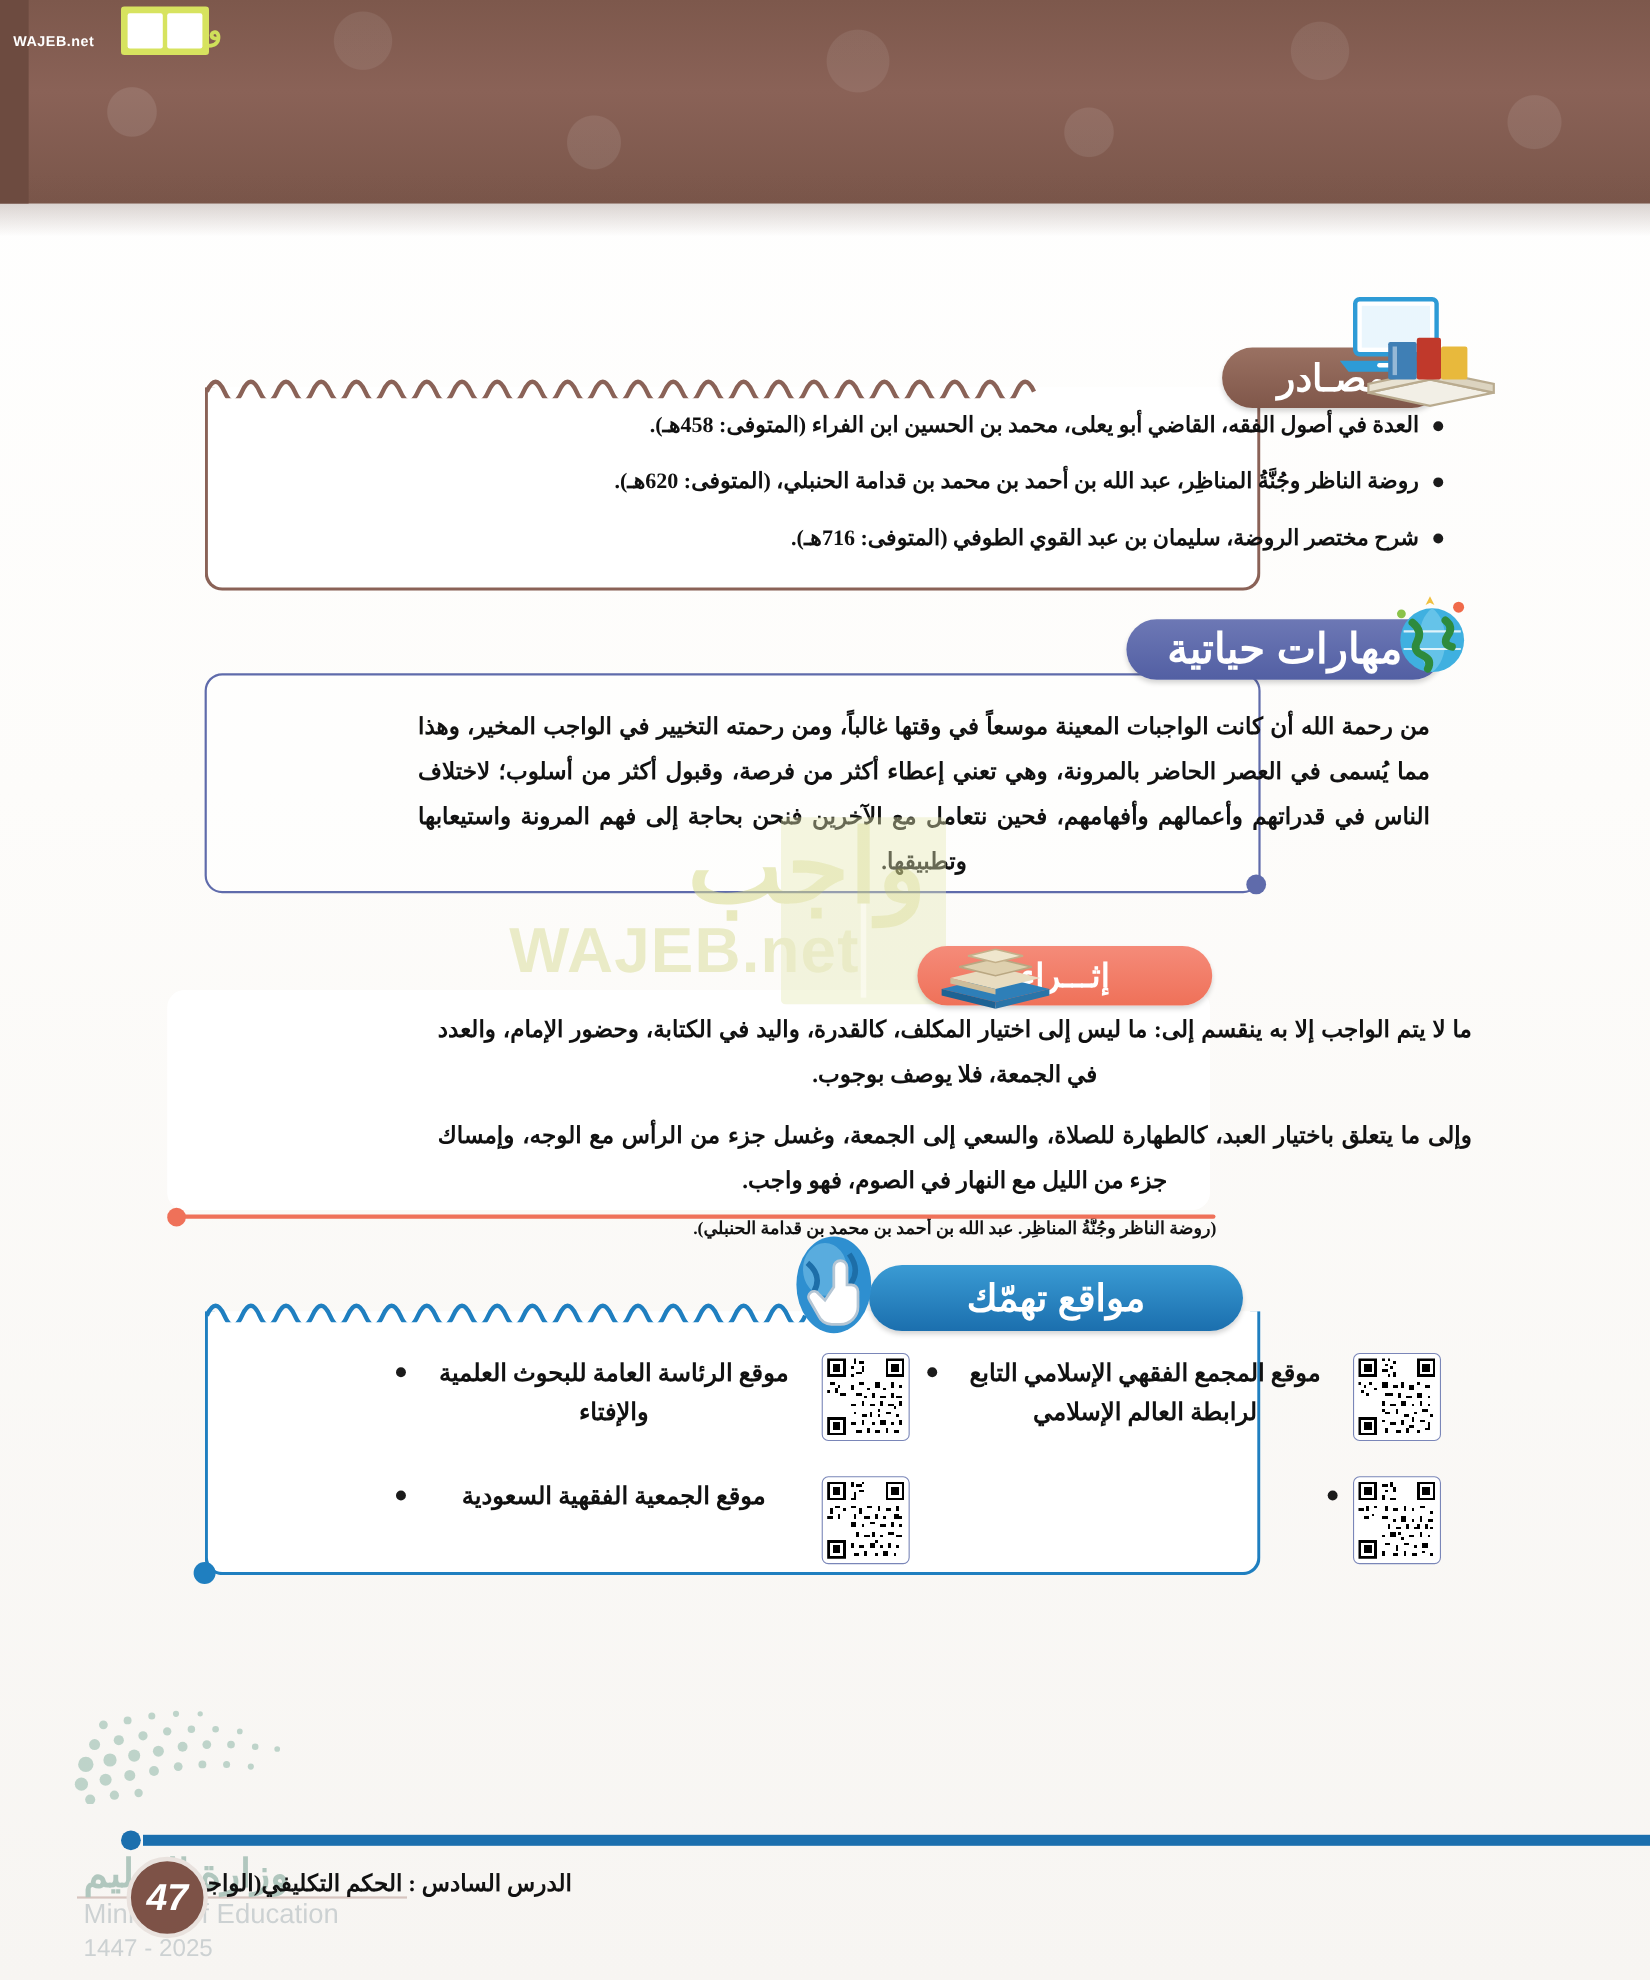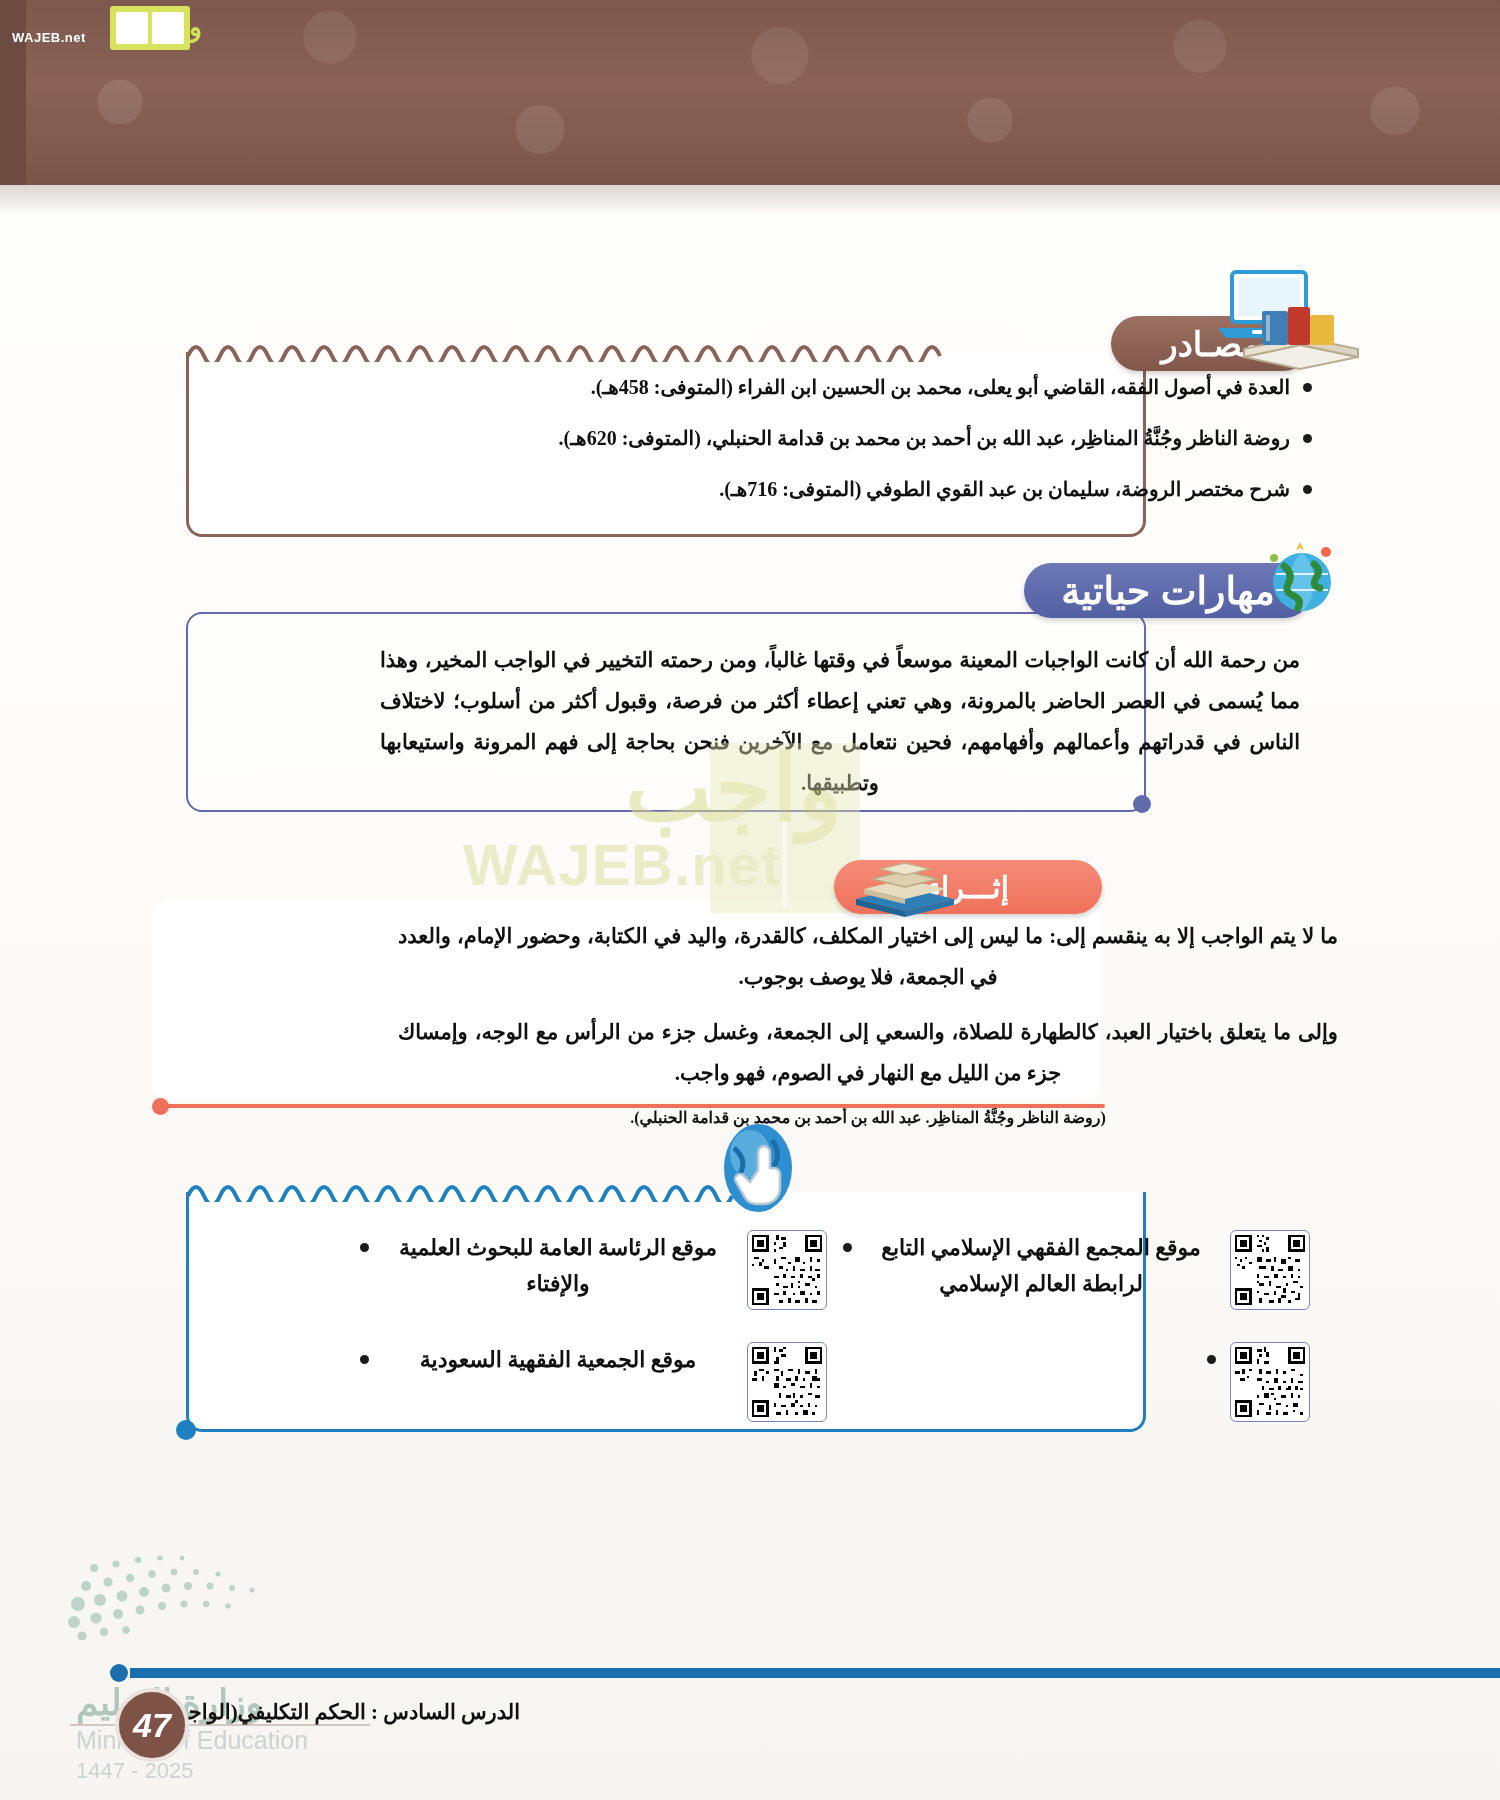--- a/index.html
+++ b/index.html
@@ -390,20 +390,23 @@
   <div id="enrich-rule"></div>
   <div id="enrich-dot"></div>
 
   <svg class="squiggle" style="left:186px; top:1176px;" width="560" height="26">
     <path d="M2,20 Q 10,2 18,20 T 34,20 T 50,20 T 66,20 T 82,20 T 98,20 T 114,20 T 130,20 T 146,20 T 162,20 T 178,20 T 194,20 T 210,20 T 226,20 T 242,20 T 258,20 T 274,20 T 290,20 T 306,20 T 322,20 T 338,20 T 354,20 T 370,20 T 386,20 T 402,20 T 418,20 T 434,20 T 450,20 T 466,20 T 482,20 T 498,20 T 514,20 T 530,20 T 546,20" fill="none" stroke="#1f7fc0" stroke-width="4"></path>
   </svg>
 
   <div class="panel" id="sites-panel"></div>
   <div id="sites-endcap"></div>
 
+  <div class="pill" id="sites-pill">
+    <span>مواقع تهمّك</span>
+  </div>
 
   <svg class="globe-hand-icon" viewBox="0 0 100 100">
     <ellipse cx="48" cy="50" rx="34" ry="44" fill="#2e8fd0"></ellipse>
     <ellipse cx="40" cy="36" rx="20" ry="24" fill="#7ec4ea" opacity=".55"></ellipse>
     <path d="M24 30 q14 12 6 26 q-6 12 10 18" fill="none" stroke="#1d6ea8" stroke-width="5"></path>
     <path d="M62 22 q10 14 2 26 q-6 10 6 16" fill="none" stroke="#1d6ea8" stroke-width="5"></path>
     <g>
       <path d="M48 52 v-18 a6 6 0 0 1 12 0 v16 h4 a6 6 0 0 1 6 6 v14 a16 16 0 0 1 -16 16 h-8 a14 14 0 0 1 -12 -8 l-8 -14 a5 5 0 0 1 8 -6 l6 6 Z" fill="#ffffff" stroke="#b5c6d4" stroke-width="2.5"></path>
     </g>
   </svg>

